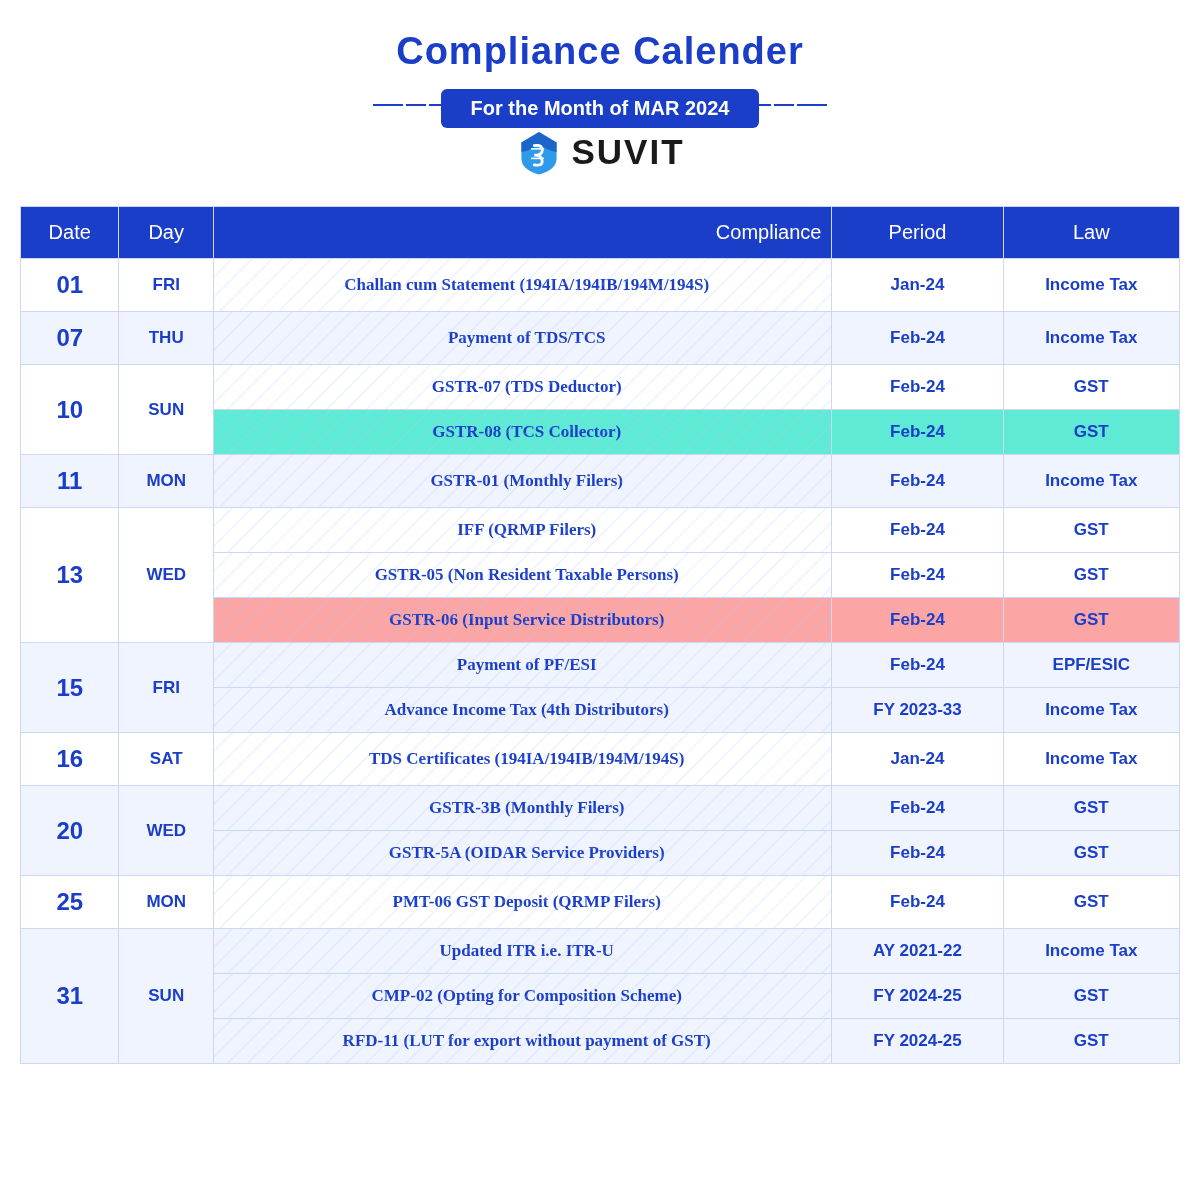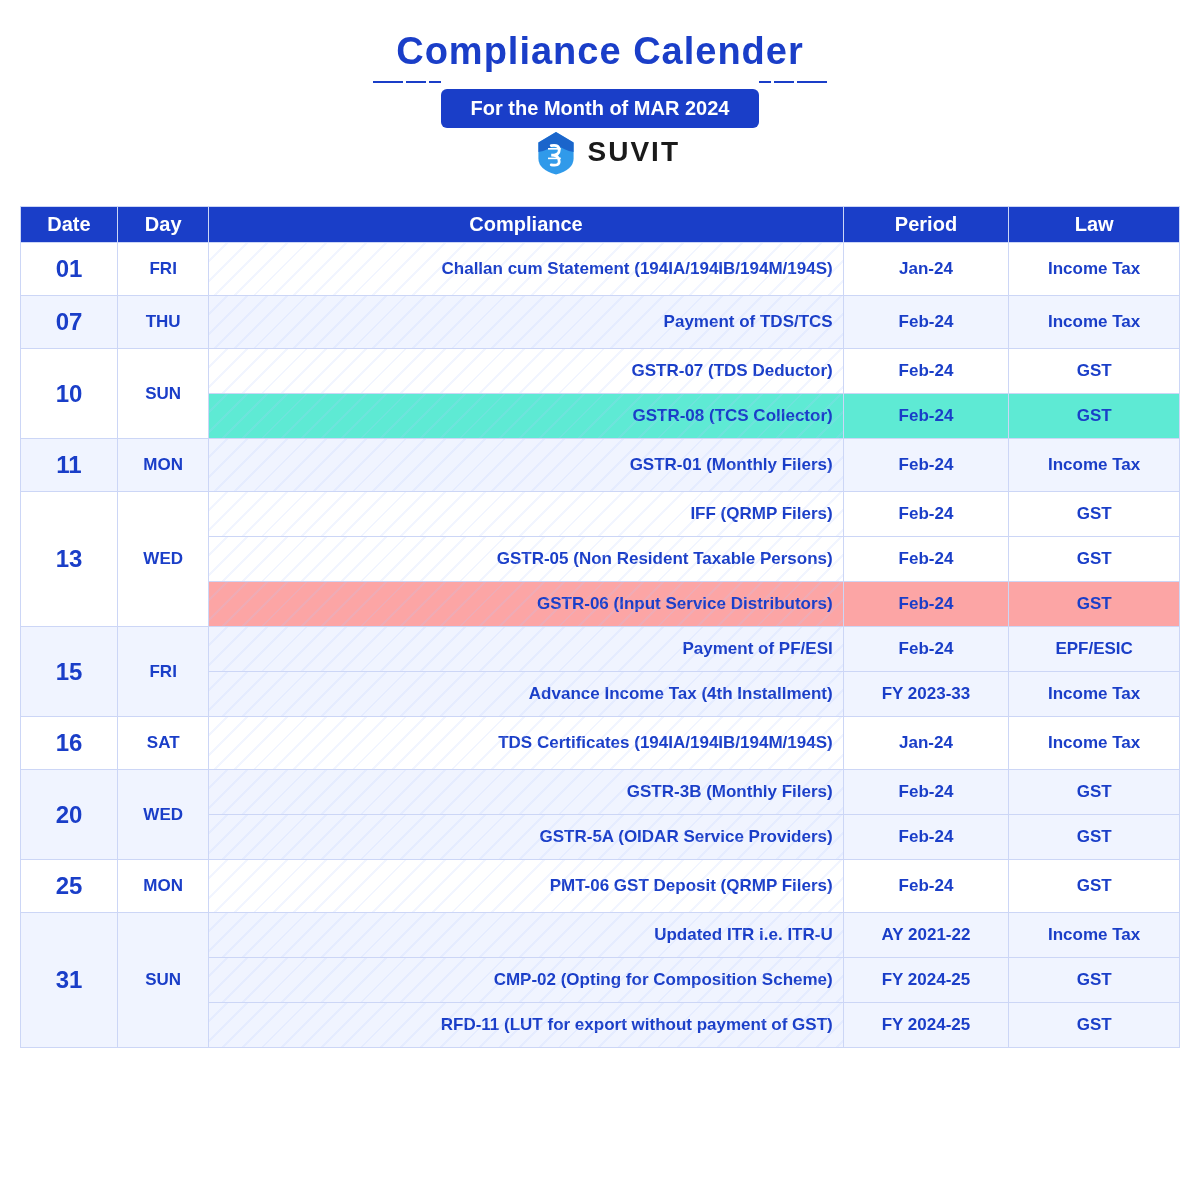--- a/index.html
+++ b/index.html
@@ -32,21 +32,21 @@
       background: #1a3ec8;
       color: #ffffff;
       font-size: 20px;
       font-weight: 700;
       padding: 8px 30px;
       border-radius: 6px;
       margin-top: 8px;
     }
     .month-badge-wrapper {
       display: flex;
-      align-items: flex-start;
+      align-items: center;
       justify-content: center;
       gap: 0;
       margin-top: 8px;
     }
     .decorative-line {
       display: flex;
       align-items: center;
       gap: 3px;
     }
     .decorative-line span {
@@ -55,63 +55,64 @@
       background: #1a3ec8;
     }
     .logo-area {
       display: flex;
       align-items: center;
       gap: 8px;
       min-width: 160px;
       justify-content: flex-end;
     }
     .logo-text {
-      font-size: 28px;
+      font-size: 35px;
       font-weight: 900;
       color: #1a1a1a;
       letter-spacing: 2px;
     }
     .logo-icon {
       width: 48px;
       height: 48px;
     }
     table {
       width: 100%;
       border-collapse: collapse;
       margin-top: 10px;
     }
     thead tr {
       background: #1a3ec8;
       color: #ffffff;
     }
     thead th {
-      padding: 6px 10px;
+      padding: 14px 10px;
       font-size: 20px;
-      font-weight: 700;
+      font-weight: 400;
       text-align: center;
       border: 1.5px solid #ccd6f6;
     }
     thead th.compliance-col {
-      text-align: center;
+      text-align: right;
     }
     tbody tr {
       border-bottom: 1.5px solid #ccd6f6;
     }
     tbody td {
       padding: 12px 10px;
       font-size: 17px;
       font-weight: 700;
       color: #1a3ec8;
       border: 1.5px solid #ccd6f6;
       text-align: center;
       vertical-align: middle;
     }
     tbody td.compliance-cell {
-      text-align: right;
+      text-align: center;
       padding-left: 18px;
+      font-family: Liberation Serif, serif;
     }
     .date-cell {
       font-size: 24px;
       font-weight: 900;
     }
     .day-cell {
       font-size: 17px;
       font-weight: 700;
     }
     tbody tr:nth-child(odd) {
@@ -242,21 +243,21 @@
         <td>GST</td>
       </tr>
       <tr style="background: rgb(240, 244, 255);">
         <td class="date-cell grouped-date" rowspan="2">15</td>
         <td class="day-cell grouped-date" rowspan="2">FRI</td>
         <td class="compliance-cell has-watermark">Payment of PF/ESI</td>
         <td>Feb-24</td>
         <td>EPF/ESIC</td>
       </tr>
       <tr style="background: rgb(240, 244, 255);">
-        <td class="compliance-cell has-watermark">Advance Income Tax (4th Installment)</td>
+        <td class="compliance-cell has-watermark">Advance Income Tax (4th Distributors)</td>
         <td>FY 2023-33</td>
         <td>Income Tax</td>
       </tr>
       <tr style="background: rgb(255, 255, 255);">
         <td class="date-cell grouped-date">16</td>
         <td class="day-cell grouped-date">SAT</td>
         <td class="compliance-cell has-watermark">TDS Certificates (194IA/194IB/194M/194S)</td>
         <td>Jan-24</td>
         <td>Income Tax</td>
       </tr>

